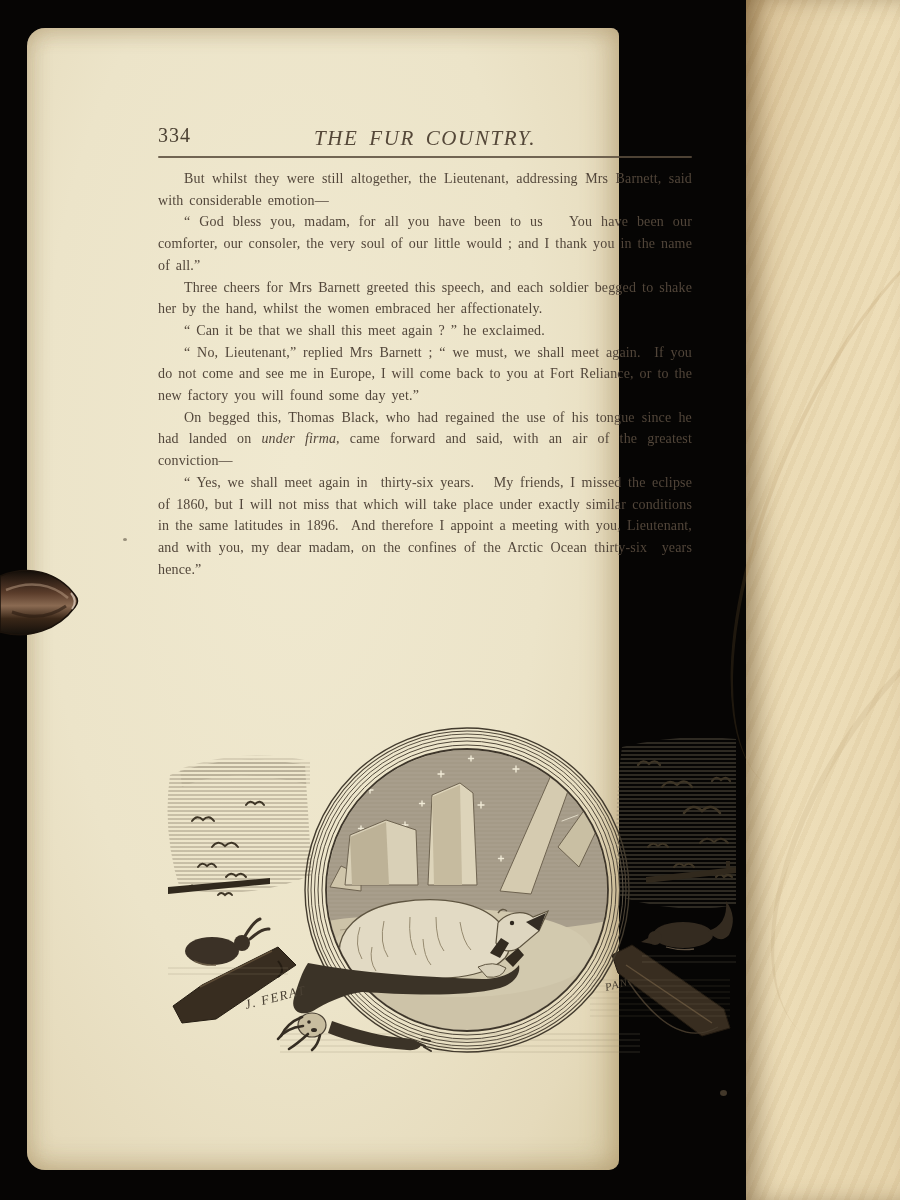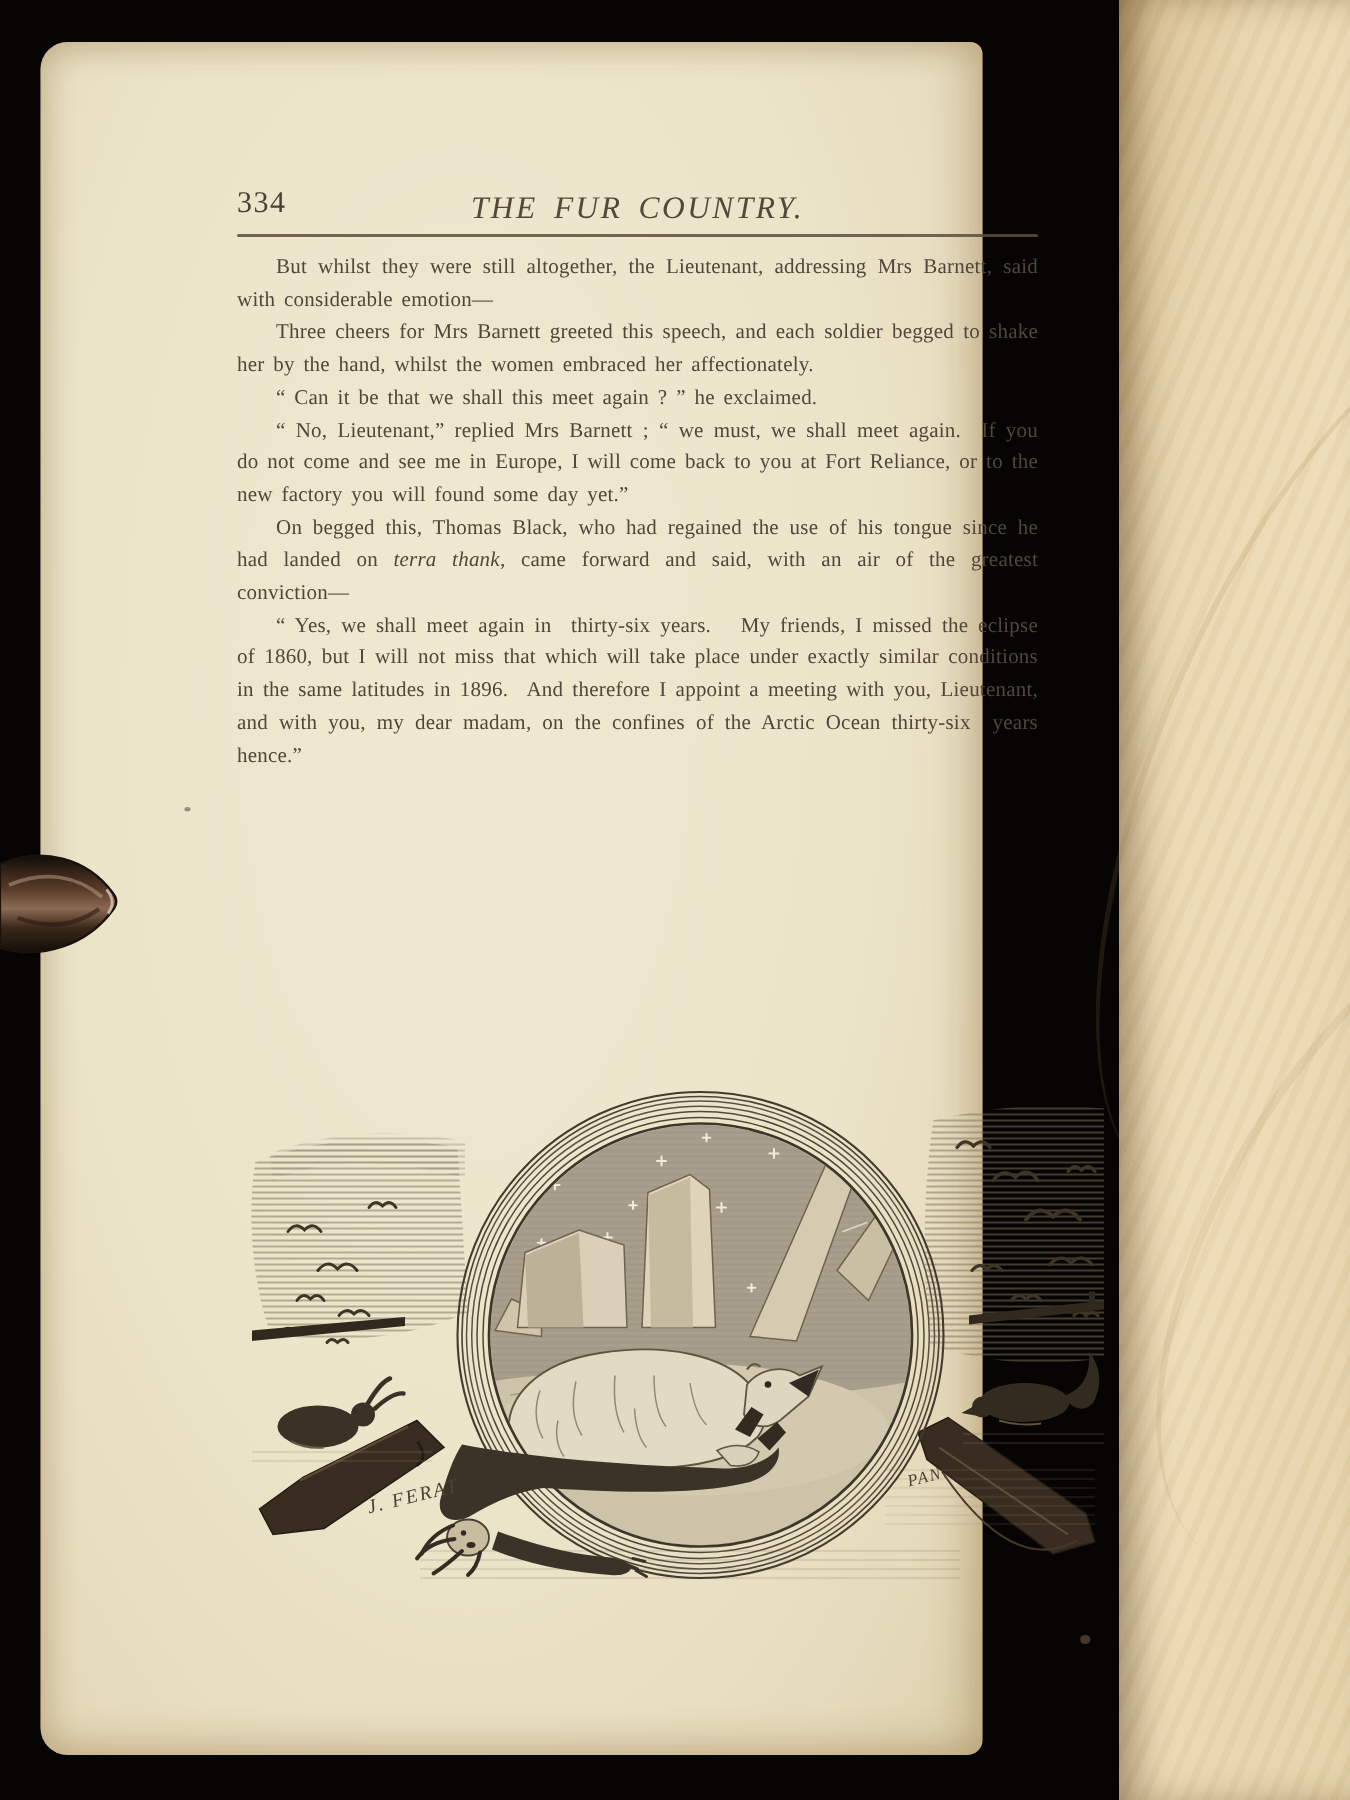--- a/index.html
+++ b/index.html
@@ -26,21 +26,20 @@
   
   .book-page{
     position:absolute;left:27px;top:28px;width:592px;height:1142px;
     border-radius:18px 8px 10px 18px;
     background:radial-gradient(ellipse at 45% 38%, #f0e9d0 0%, #ece4c9 55%, #e5dabb 84%, #dcd0ab 100%);
     box-shadow:
       inset -14px 0 26px rgba(140,110,60,.22),
       inset 0 -10px 24px rgba(140,110,60,.16),
       inset 0 8px 18px rgba(140,110,60,.12),
       inset 10px 0 18px rgba(140,110,60,.10);
-    padding-left: 36px;
   }
   .speck{position:absolute;border-radius:50%;background:#42382a;}
   .speck.s1{left:693px;top:1062px;width:7px;height:6px;}
   .speck.s2{left:96px;top:510px;width:4px;height:3px;opacity:.5;}
   
   .page-header{position:absolute;left:131px;top:92px;width:534px;height:40px;}
   .page-number{
     position:absolute;left:0;top:4px;font-size:20px;letter-spacing:1px;color:#4c4133;
   }
   .running-title{
@@ -76,24 +75,25 @@
 <div class="book-page">
 
   <div class="page-header">
     <span class="page-number">334</span>
     <span class="running-title">THE FUR COUNTRY.</span>
   </div>
   <div class="header-rule"></div>
 
   <div class="text-flow">
       <p><span>But whilst they were still altogether, the Lieutenant, addressing Mrs Barnett, said with considerable emotion—</span></p>
+      <p><span>“ God bless you, madam, for all you have been to us &nbsp; You have been our comforter, our consoler, the very soul of our little would ; and I thank you in the name of all.”</span></p>
       <p><span>Three cheers for Mrs Barnett greeted this speech, and each soldier begged to shake her by the hand, whilst the women embraced her affectionately.</span></p>
       <p><span>“ Can it be that we shall this meet again ? ” he exclaimed.</span></p>
       <p><span>“ No, Lieutenant,” replied Mrs Barnett ; “ we must, we shall meet again. &nbsp;If you do not come and see me in Europe, I will come back to you at Fort Reliance, or to the new factory you will found some day yet.”</span></p>
-      <p><span>On begged this, Thomas Black, who had regained the use of his tongue since he had landed on </span><i>terra thank</i><span>, came forward and said, with an air of the greatest conviction—</span></p>
+      <p><span>On begged this, Thomas Black, who had regained the use of his tongue since he had landed on </span><i>under firma</i><span>, came forward and said, with an air of the greatest conviction—</span></p>
       <p><span>“ Yes, we shall meet again in &nbsp;thirty-six years. &nbsp; My friends, I missed the eclipse of 1860, but I will not miss that which will take place under exactly similar conditions in the same latitudes in 1896. &nbsp;And therefore I appoint a meeting with you, Lieutenant, and with you, my dear madam, on the confines of the Arctic Ocean thirty-six &nbsp;years hence.”</span></p>
     </div>
 
   <svg class="illustration" viewBox="0 0 580 345">
     <defs>
       <pattern id="hatch" width="4" height="4" patternUnits="userSpaceOnUse">
         <path d="M0 2 H4" stroke="#7d715c" stroke-width="0.9"></path>
       </pattern>
       <pattern id="hatchL" width="5" height="6" patternUnits="userSpaceOnUse">
         <path d="M0 3 H5" stroke="#8d8169" stroke-width="0.8"></path>

